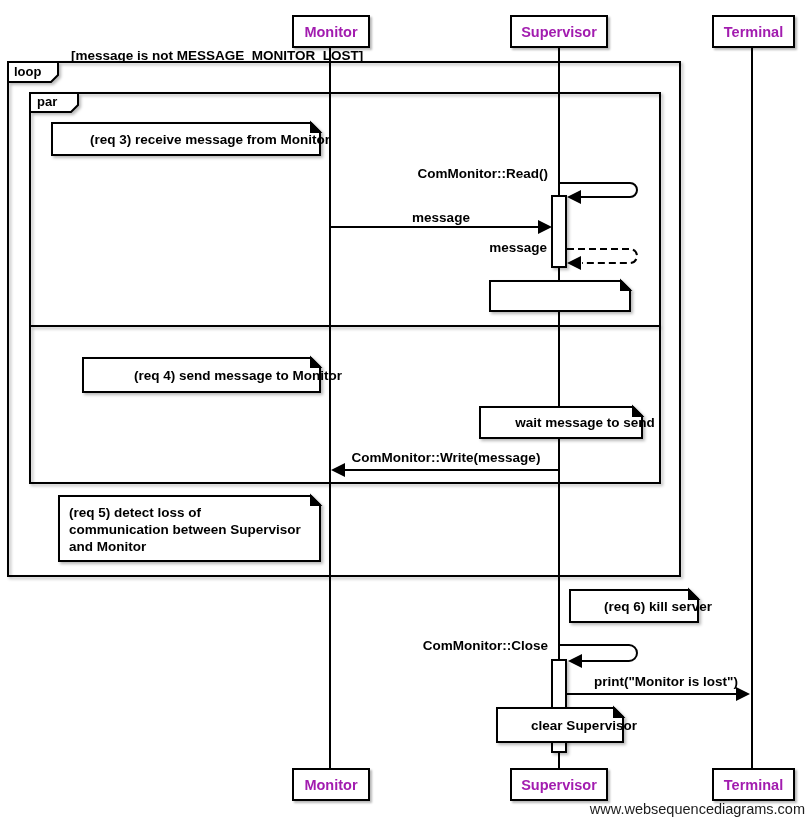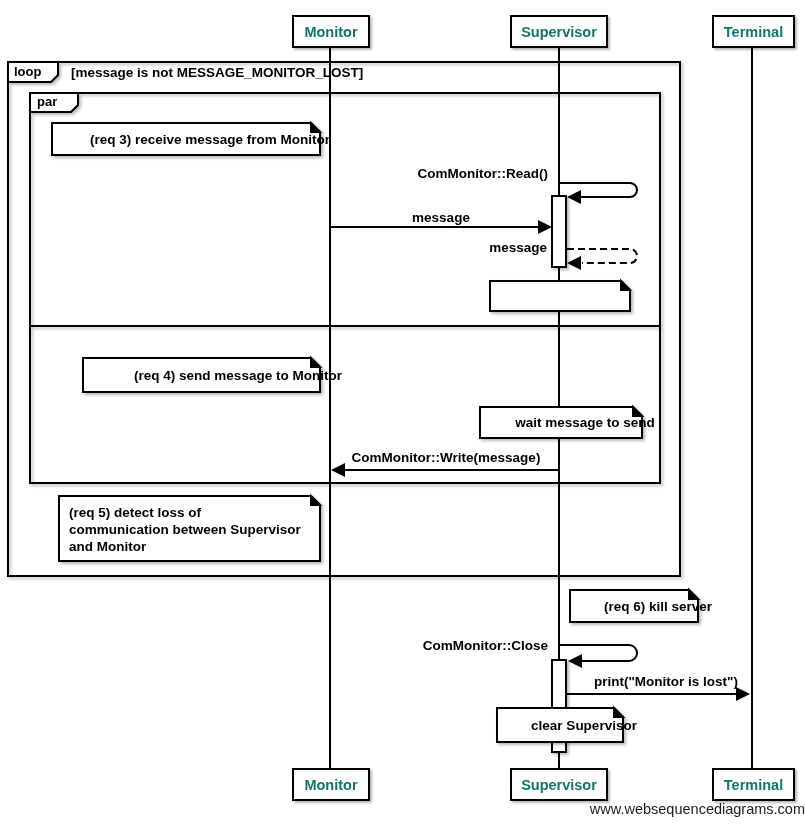--- a/index.html
+++ b/index.html
@@ -5,21 +5,21 @@
   html,body{margin:0;padding:0;background:#fff;}
   #canvas{
     position:relative;width:805px;height:825px;background:#fff;
     font-family:"Liberation Sans","DejaVu Sans",sans-serif;overflow:hidden;
   }
   #shapes{position:absolute;left:0;top:0;}
   .txt{position:absolute;color:#000;font-weight:bold;font-size:13.5px;line-height:16px;white-space:nowrap;}
   .actor-box{
     position:absolute;height:29px;background:#fff;border:2px solid #000;
     display:flex;align-items:center;justify-content:center;
-    font-weight:bold;font-size:14.5px;color:#0f766e;
+    font-weight:bold;font-size:14.5px;color:#a21caf;
     box-shadow:2px 2px 2px rgba(0,0,0,0.28);
   }
   .note-text{
     position:absolute;display:flex;align-items:center;justify-content:center;
     font-weight:bold;font-size:13.5px;color:#000;text-align:center;line-height:17px;padding-left:24px;
   }
   .note-text.left{justify-content:flex-start;text-align:left;padding-left:10px;white-space:pre-line;border-radius:8px;}
   .msg-label{position:absolute;font-weight:bold;font-size:13.5px;color:#000;}
   .right{text-align:right;}
   .center{text-align:center;}
@@ -117,21 +117,21 @@
       <span>Monitor</span>
     </div>
   <div class="actor-box" style="left:510px;top:15px;width:94px;">
       <span>Supervisor</span>
     </div>
   <div class="actor-box" style="left:712px;top:15px;width:79px;">
       <span>Terminal</span>
     </div>
 
   <div class="frame-label" style="left:14px;top:64px;">loop</div>
-  <div class="txt" style="left:71px;top:65px;text-align:right;">[message is not MESSAGE_MONITOR_LOST]</div>
+  <div class="txt" style="left:71px;top:48px;text-align:right;">[message is not MESSAGE_MONITOR_LOST]</div>
   <div class="frame-label" style="left:37px;top:94px;">par</div>
 
   <div class="note-text" style="left:52px;top:123px;width:268px;height:32px;">(req 3) receive message from Monitor</div>
   <div class="note-text" style="left:83px;top:358px;width:262px;height:34px;">(req 4) send message to Monitor</div>
   <div class="note-text" style="left:480px;top:407px;width:162px;height:31px;">wait message to send</div>
   <div class="note-text left" style="left:59px;top:497px;width:251px;height:64px;">(req 5) detect loss of
 communication between Supervisor
 and Monitor</div>
   <div class="note-text" style="left:570px;top:590px;width:128px;height:32px;">(req 6) kill server</div>
   <div class="note-text" style="left:497px;top:708px;width:126px;height:34px;">clear Supervisor</div>

